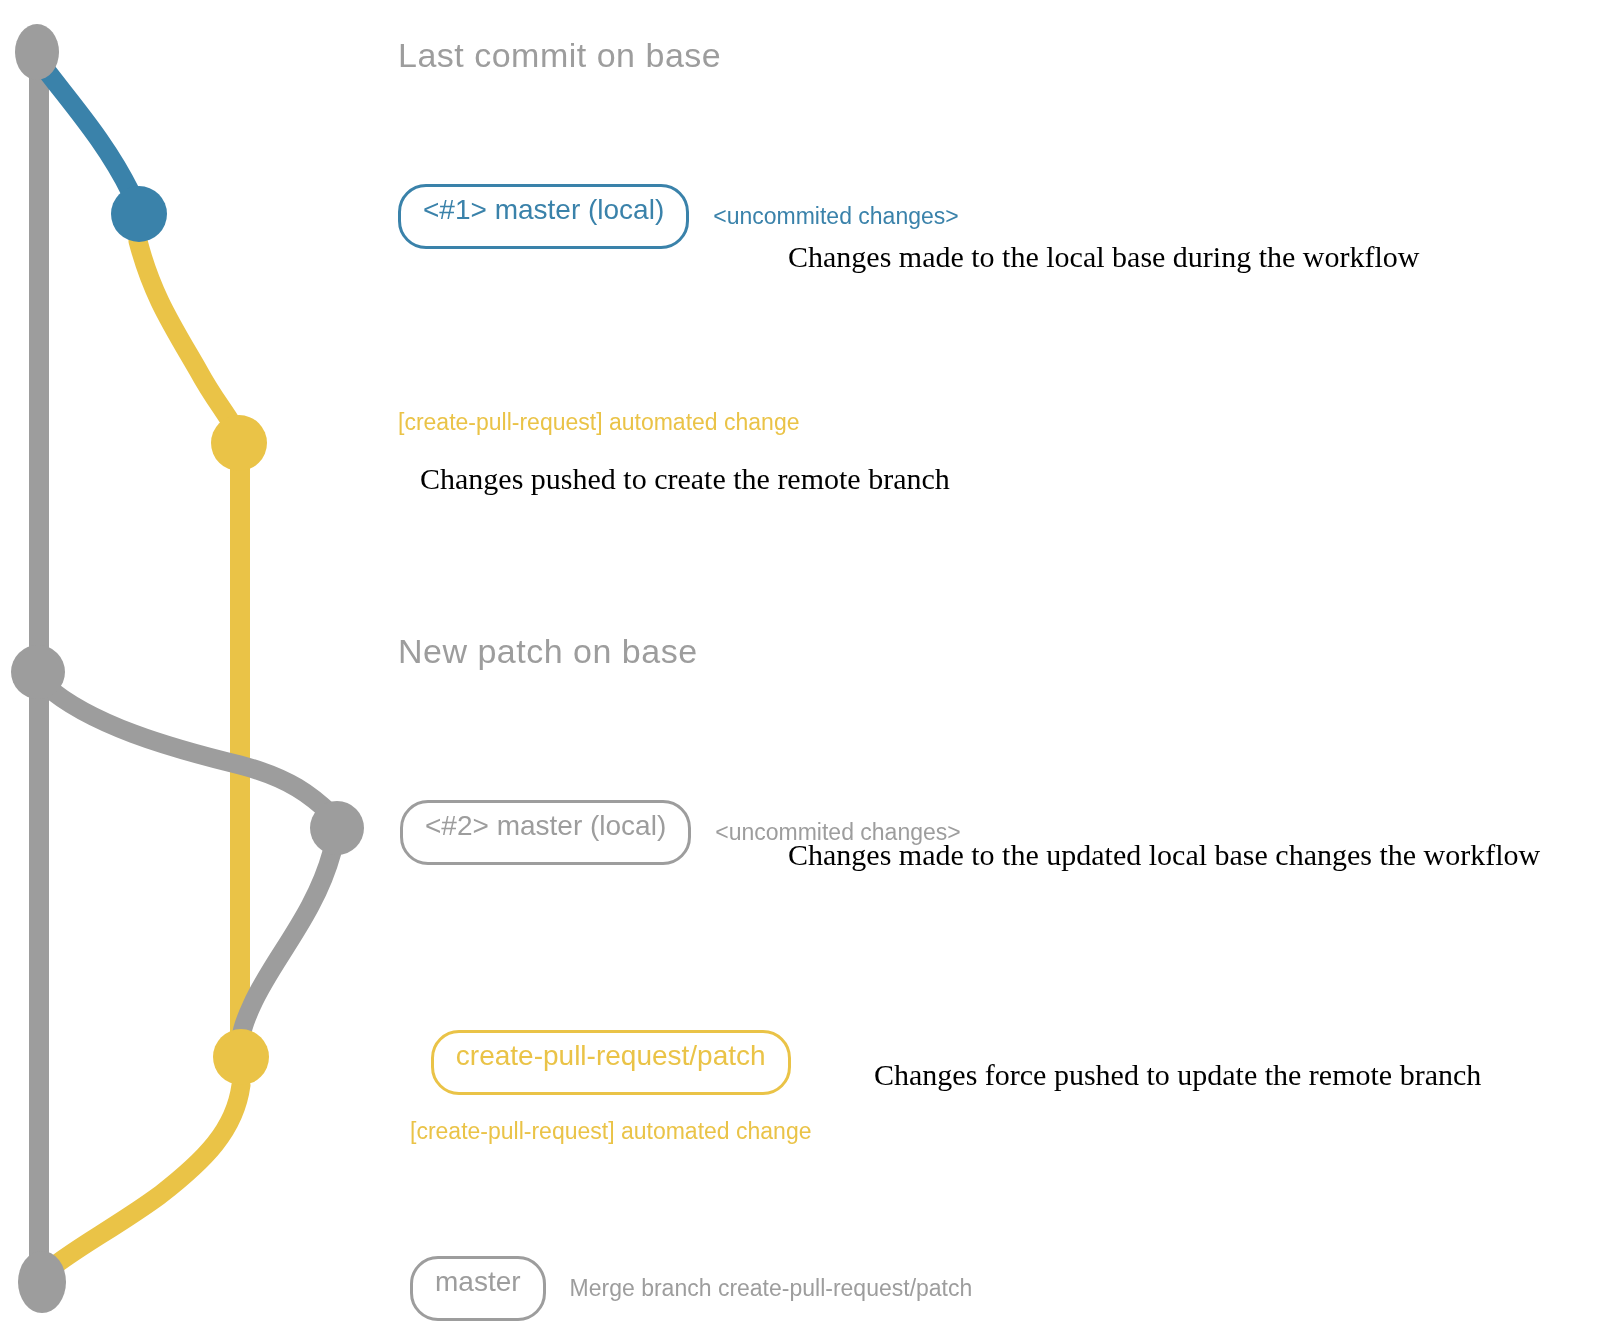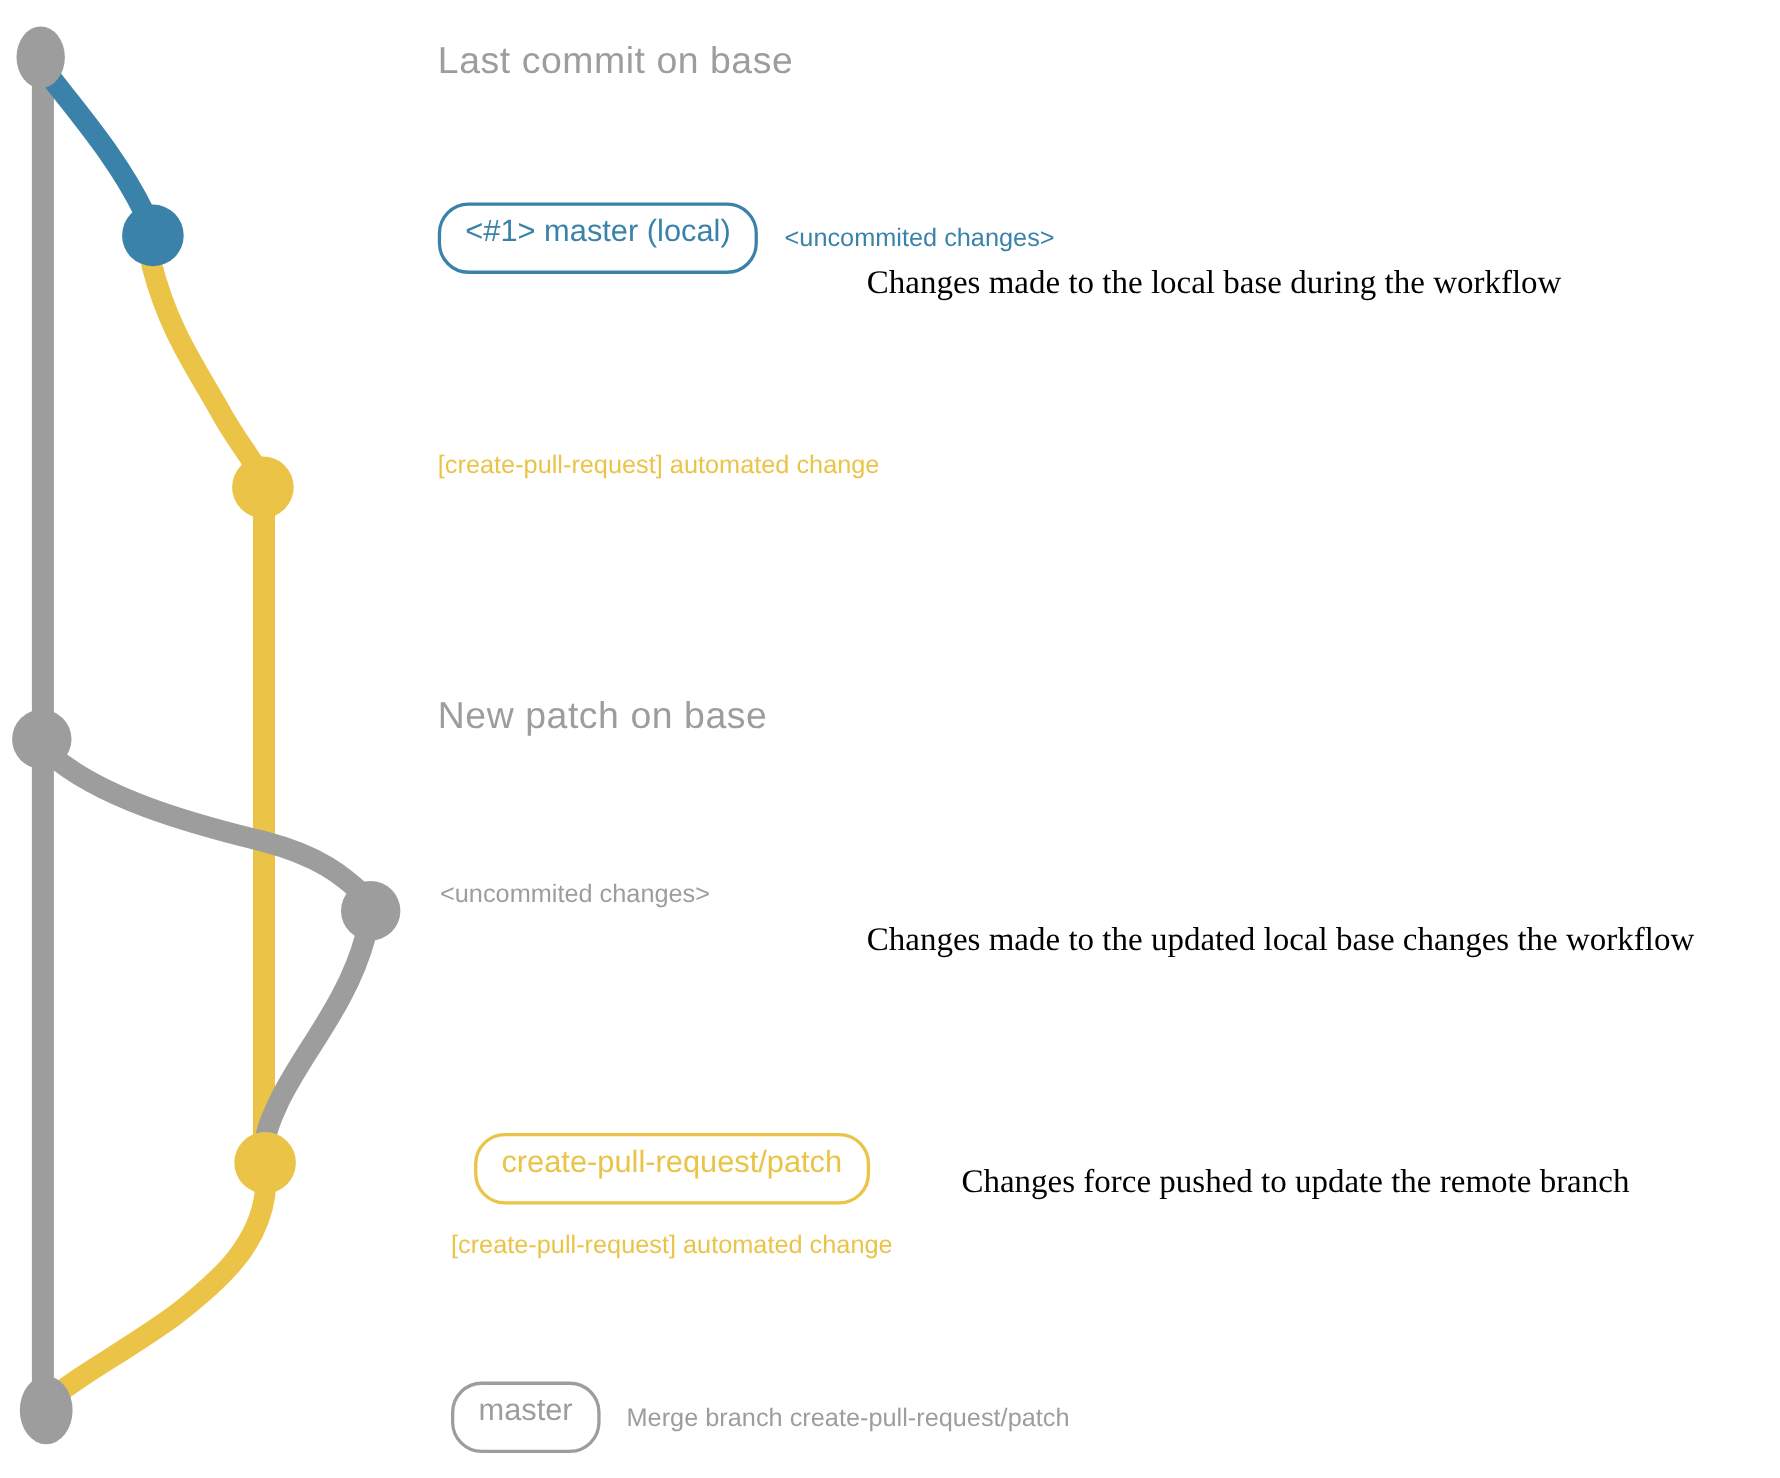--- a/index.html
+++ b/index.html
@@ -80,24 +80,26 @@
 
   <div class="abs heading" style="left:398px; top:36px;">Last commit on base</div>
 
   <div class="abs commit-row" style="left:398px; top:184px;">
     <div class="ref-box blue">&lt;#1&gt; master (local)</div>
     <div class="msg blue">&lt;uncommited changes&gt;</div>
   </div>
   <div class="abs note" style="left:788px; top:240px;">Changes made to the local base during the workflow</div>
 
   <div class="abs msg yellow" style="left:398px; top:410px;">[create-pull-request] automated change</div>
+  <div class="abs note" style="left:420px; top:462px;">Changes pushed to create the remote branch</div>
 
   <div class="abs heading" style="left:398px; top:632px;">New patch on base</div>
 
   <div class="abs commit-row" style="left:400px; top:800px;">
+    <div class="ref-box gray">&lt;#2&gt; master (local)</div>
     <div class="msg gray">&lt;uncommited changes&gt;</div>
   </div>
   <div class="abs note" style="left:788px; top:838px;">Changes made to the updated local base changes the workflow</div>
 
   <div class="abs commit-row" style="left:410px; top:1030px;flex-direction:column;">
     <div class="ref-box yellow">create-pull-request/patch</div>
     <div class="msg yellow">[create-pull-request] automated change</div>
   </div>
   <div class="abs note" style="left:874px; top:1058px;">Changes force pushed to update the remote branch</div>
 

